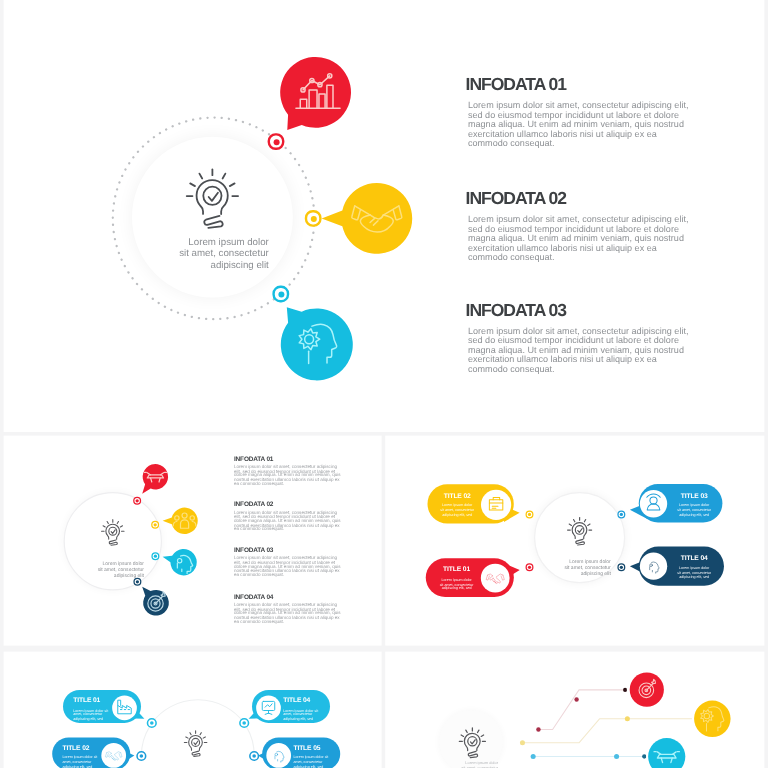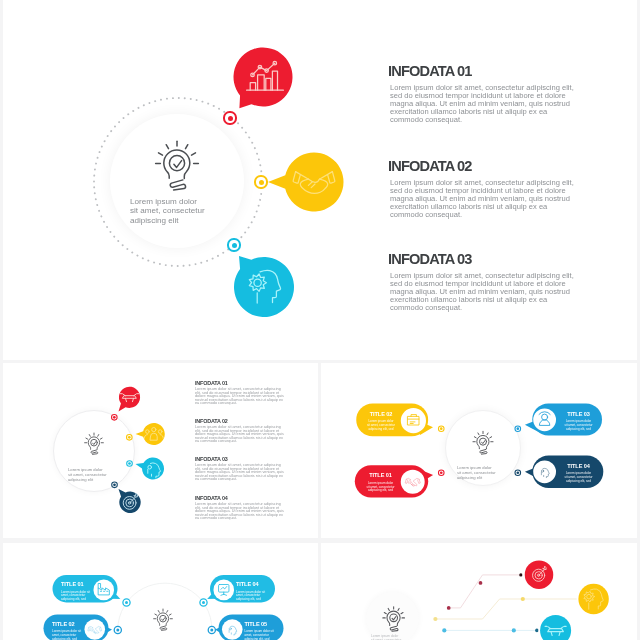--- a/index.html
+++ b/index.html
@@ -8,21 +8,21 @@
   .page{position:relative;width:640px;height:640px;background:#ffffff;}
   .slide{position:absolute;background:#fff;overflow:hidden;}
   #slide-main{left:0;top:0;width:640px;height:359.5px;}
   #slide-2{left:0;top:363.2px;width:318px;height:174.3px;}
   #slide-3{left:321px;top:363.2px;width:319px;height:174.3px;}
   #slide-4{left:0;top:542.8px;width:318px;height:97.2px;}
   #slide-5{left:321px;top:542.8px;width:319px;height:97.2px;}
   .edge{position:absolute;background:#f4f4f5;}
   .inner-disc{position:absolute;border-radius:50%;background:#fff;
     box-shadow:0 0 14px rgba(0,0,0,.055);}
-  .center-text{position:absolute;text-align:left;color:#8c8f93;}
+  .center-text{position:absolute;text-align:right;color:#8c8f93;}
   .marker{position:absolute;border-radius:50%;background:#fff;}
   .marker i{position:absolute;border-radius:50%;display:block;}
   .sec-title{position:absolute;font-weight:bold;color:#3d4043;letter-spacing:.2px;}
   .sec-body{position:absolute;color:#8e9195;}
   .s2-col{position:absolute;left:195px;top:0;width:95px;height:179px;}
   .s2-title{position:absolute;left:0;font-weight:bold;font-size:5.4px;color:#3d4043;letter-spacing:-.15px;}
   .s2-body{position:absolute;left:0;width:91px;font-size:3.82px;line-height:3.56px;color:#9a9da1;}
   .pill-txt{position:absolute;color:#fff;}
   .pill-txt.right{text-align:center;}
   .pill-txt.left{text-align:center;}

